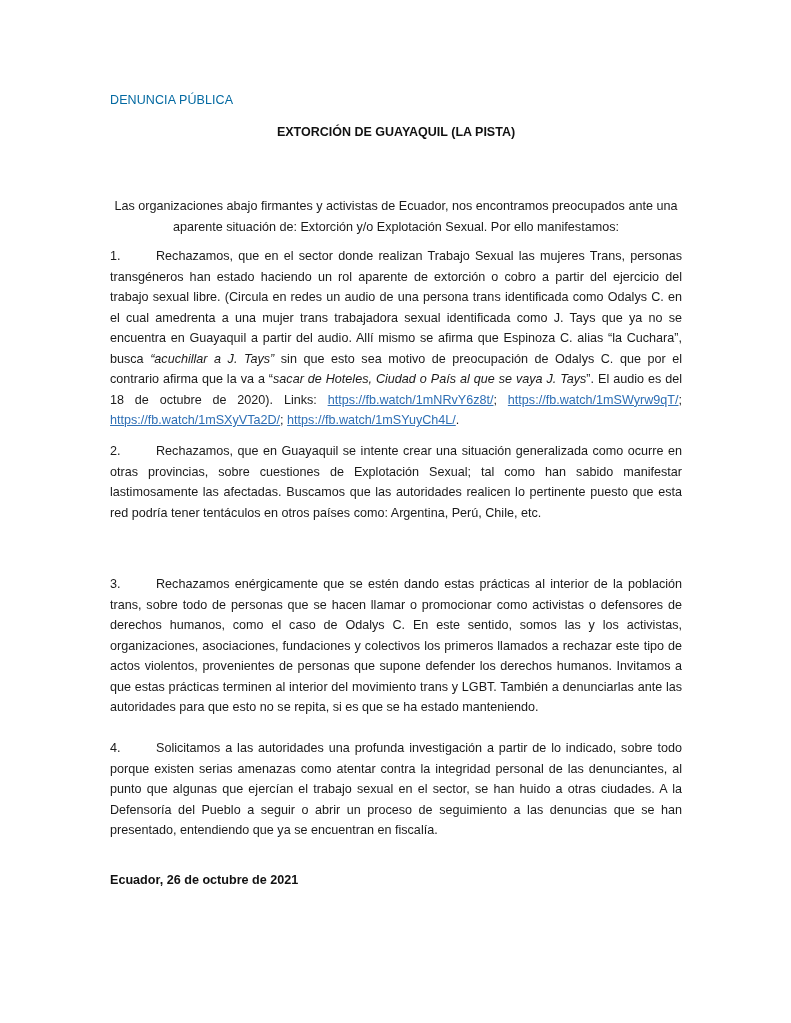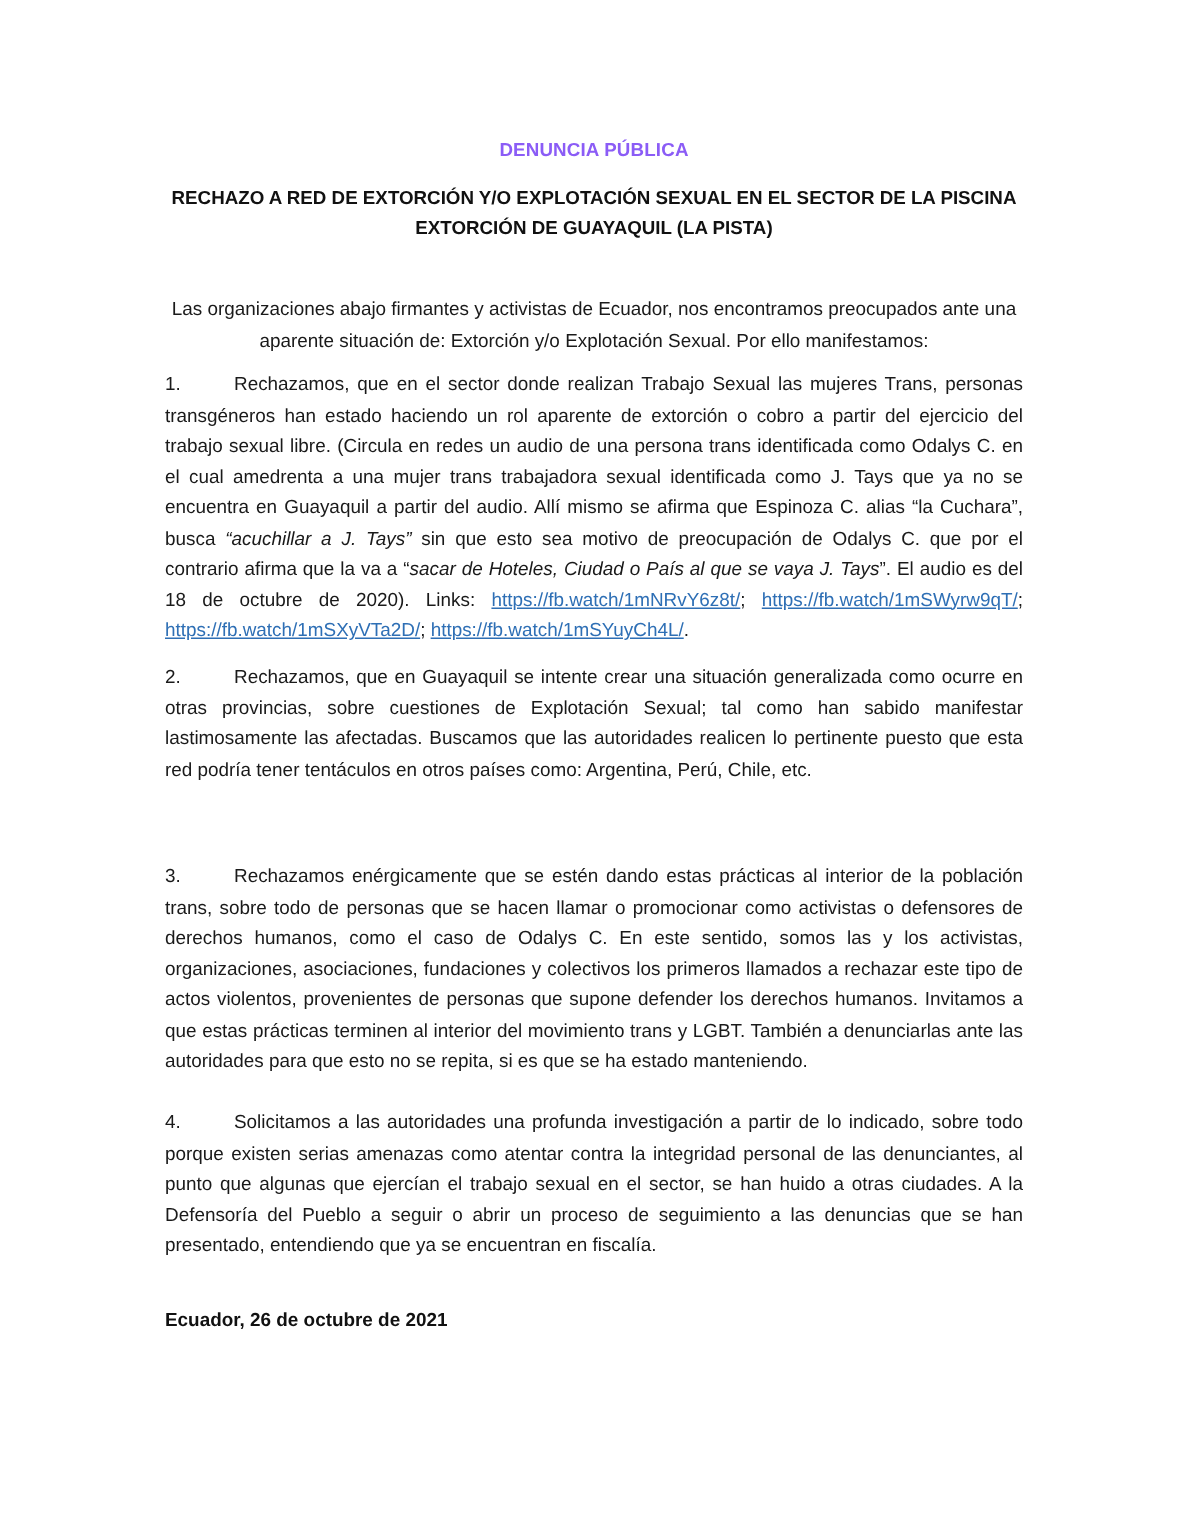--- a/index.html
+++ b/index.html
@@ -1,41 +1,40 @@
 <!DOCTYPE html>
 <html><head>
   <meta charset="utf-8">
   <style>
     html, body { margin: 0; padding: 0; background: #ffffff; }
     body { width: 791px; height: 1023px; position: relative; overflow: hidden;
            font-family: "Liberation Sans", sans-serif; color: #1a1a1a; }
     .page { position: absolute; left: 110px; top: 0; width: 572px; }
-    .title { position: absolute; top: 93px; left: 0; width: 572px; text-align: center;
-             font-weight: bold; font-size: 12.5px; color: #8b5cf6; letter-spacing: 0.1px; }
+    .title { position: absolute; top: 93px; left: 0; width: 572px; text-align: left;
+             font-weight: normal; font-size: 12.5px; color: #0369a1; letter-spacing: 0.1px; }
     .subtitle { position: absolute; top: 122px; left: 0; width: 572px; text-align: center;
                 font-weight: bold; font-size: 12.5px; line-height: 20px; color: #111; }
     .para { position: absolute; left: 0; width: 572px; font-size: 12.6px; line-height: 20.5px;
             text-align: justify; color: #1a1a1a; margin: 0; }
     .num { display: inline-block; width: 46px; }
     .intro { top: 196px; text-align: center; }
     .p1 { top: 246px; }
     .p2 { top: 441px; }
     .p3 { top: 574px; }
     .p4 { top: 738px; }
     .date { position: absolute; top: 873px; left: 0; font-weight: bold; font-size: 12.6px; color: #111; }
     a.link { color: #2e6fb5; }
     em { font-style: italic; }
   </style>
 </head>
 <body>
 
 <div class="page">
   <div class="title">DENUNCIA PÚBLICA</div>
   <div class="subtitle">
-    <div>RECHAZO A RED DE EXTORCIÓN Y/O EXPLOTACIÓN SEXUAL EN EL SECTOR DE LA PISCINA</div>
     <div>EXTORCIÓN DE GUAYAQUIL (LA PISTA)</div>
   </div>
 
   <p class="para intro">Las organizaciones abajo firmantes y activistas de Ecuador, nos encontramos preocupados ante una aparente situación de: Extorción y/o Explotación Sexual. Por ello manifestamos:</p>
 
   <p class="para p1">
     <span class="num">1.</span><span>Rechazamos, que en el sector donde realizan Trabajo Sexual las mujeres Trans, personas transgéneros han estado haciendo un rol aparente de extorción o cobro a partir del ejercicio del trabajo sexual libre. (Circula en redes un audio de una persona trans identificada como Odalys C. en el cual amedrenta a una mujer trans trabajadora sexual identificada como J. Tays que ya no se encuentra en Guayaquil a partir del audio. Allí mismo se afirma que Espinoza C. alias “la Cuchara”, busca </span><em>“acuchillar a J. Tays”</em><span> sin que esto sea motivo de preocupación de Odalys C. que por el contrario afirma que la va a “</span><em>sacar de Hoteles, Ciudad o País al que se vaya J. Tays</em><span>”. El audio es del 18 de octubre de 2020). Links: </span><a class="link" href="#">https://fb.watch/1mNRvY6z8t/</a><span>; </span><a class="link" href="#">https://fb.watch/1mSWyrw9qT/</a><span>; </span><a class="link" href="#">https://fb.watch/1mSXyVTa2D/</a><span>; </span><a class="link" href="#">https://fb.watch/1mSYuyCh4L/</a><span>.</span>
   </p>
 
   <p class="para p2">

